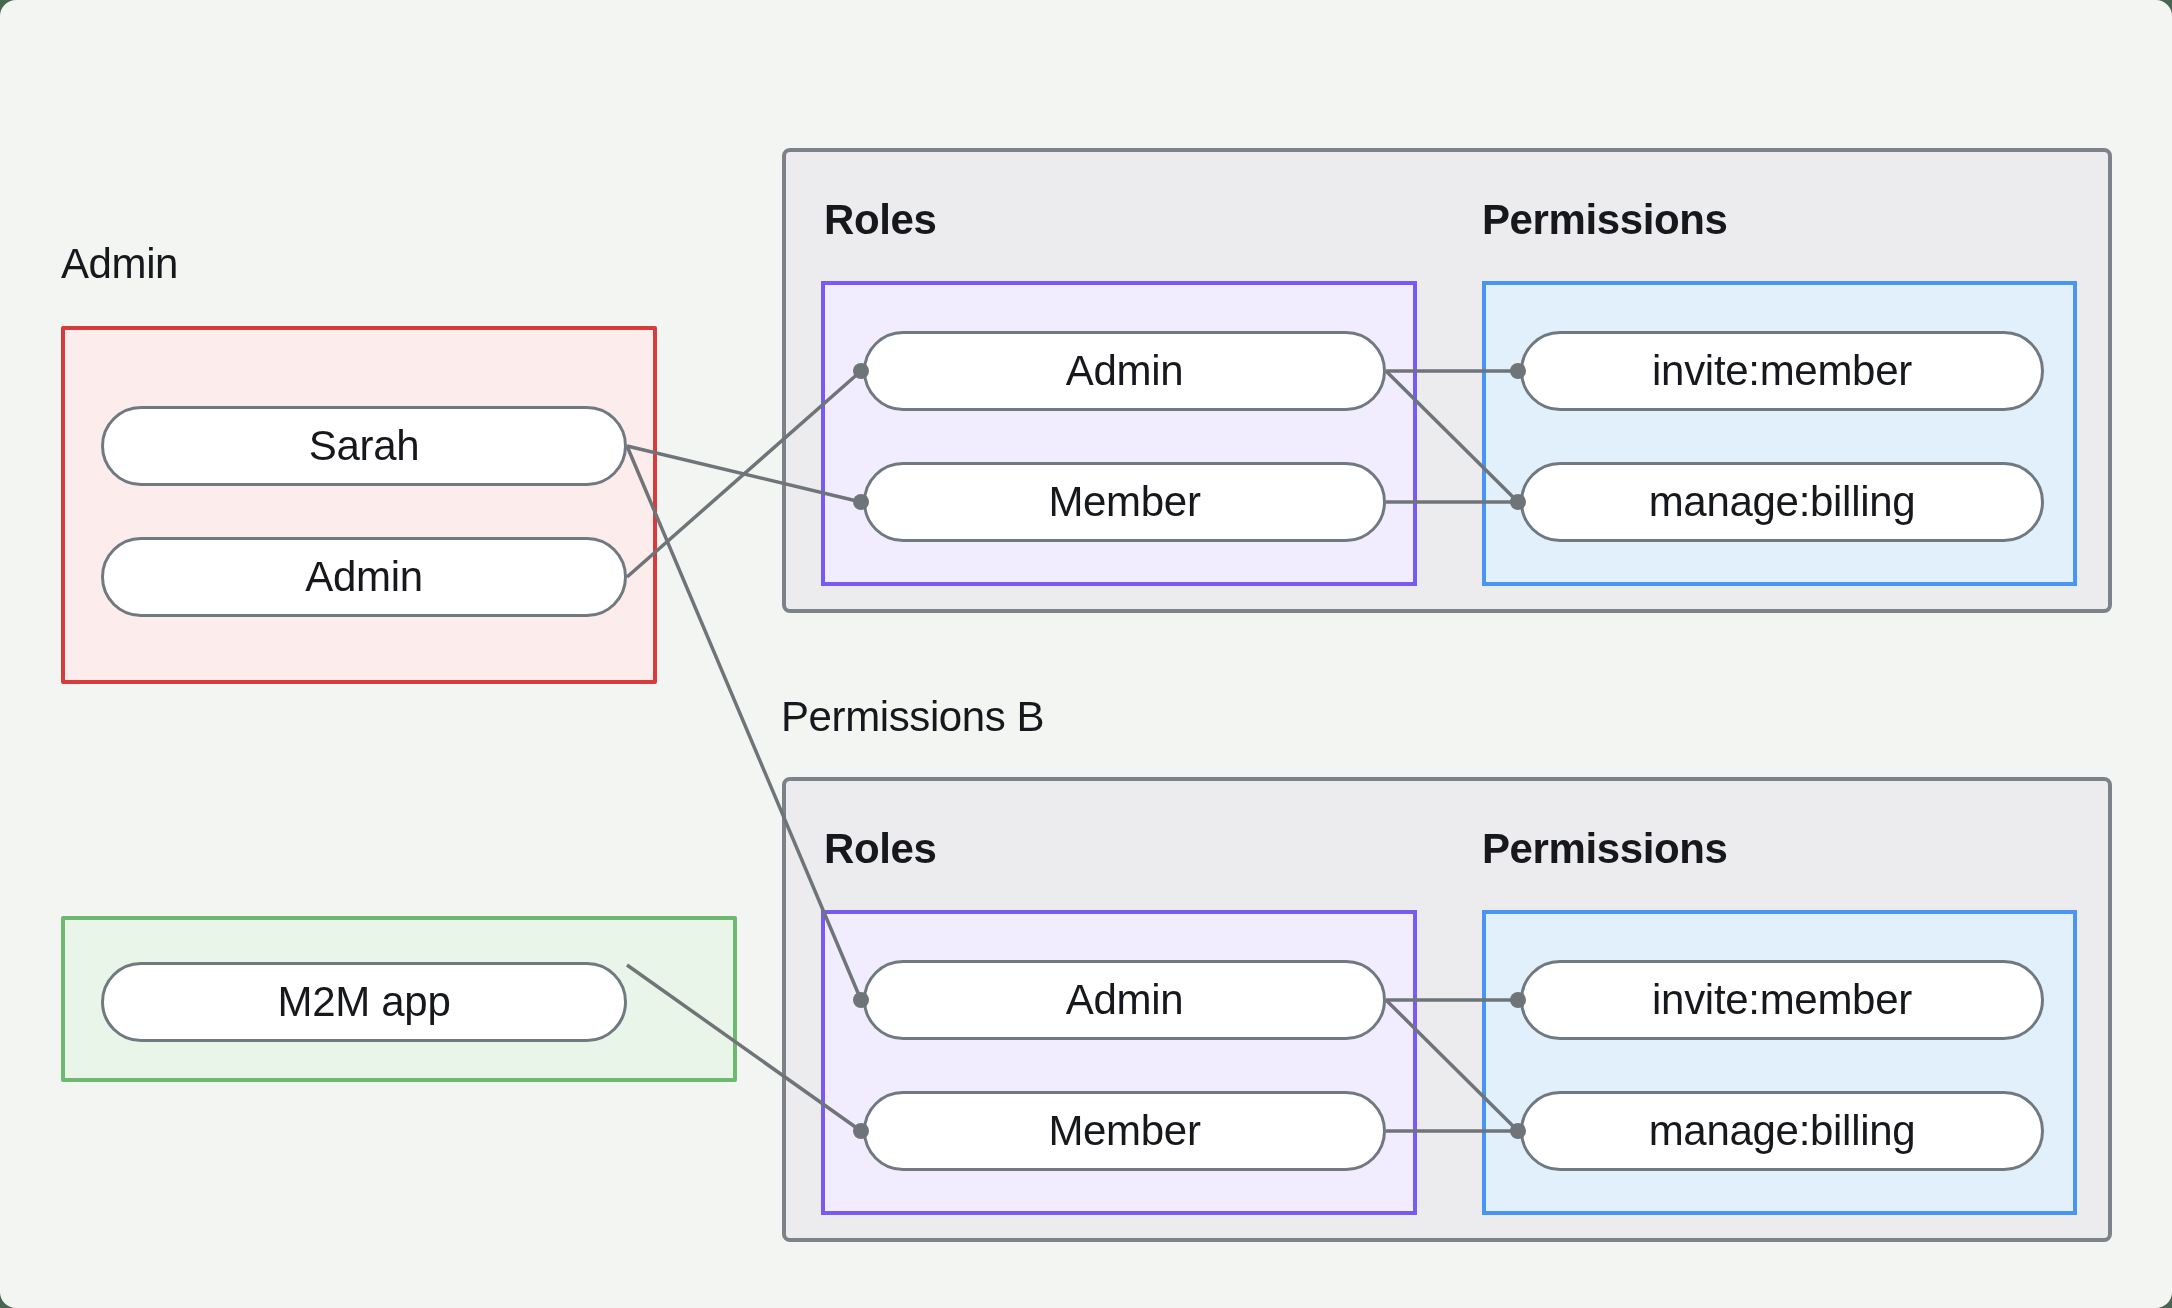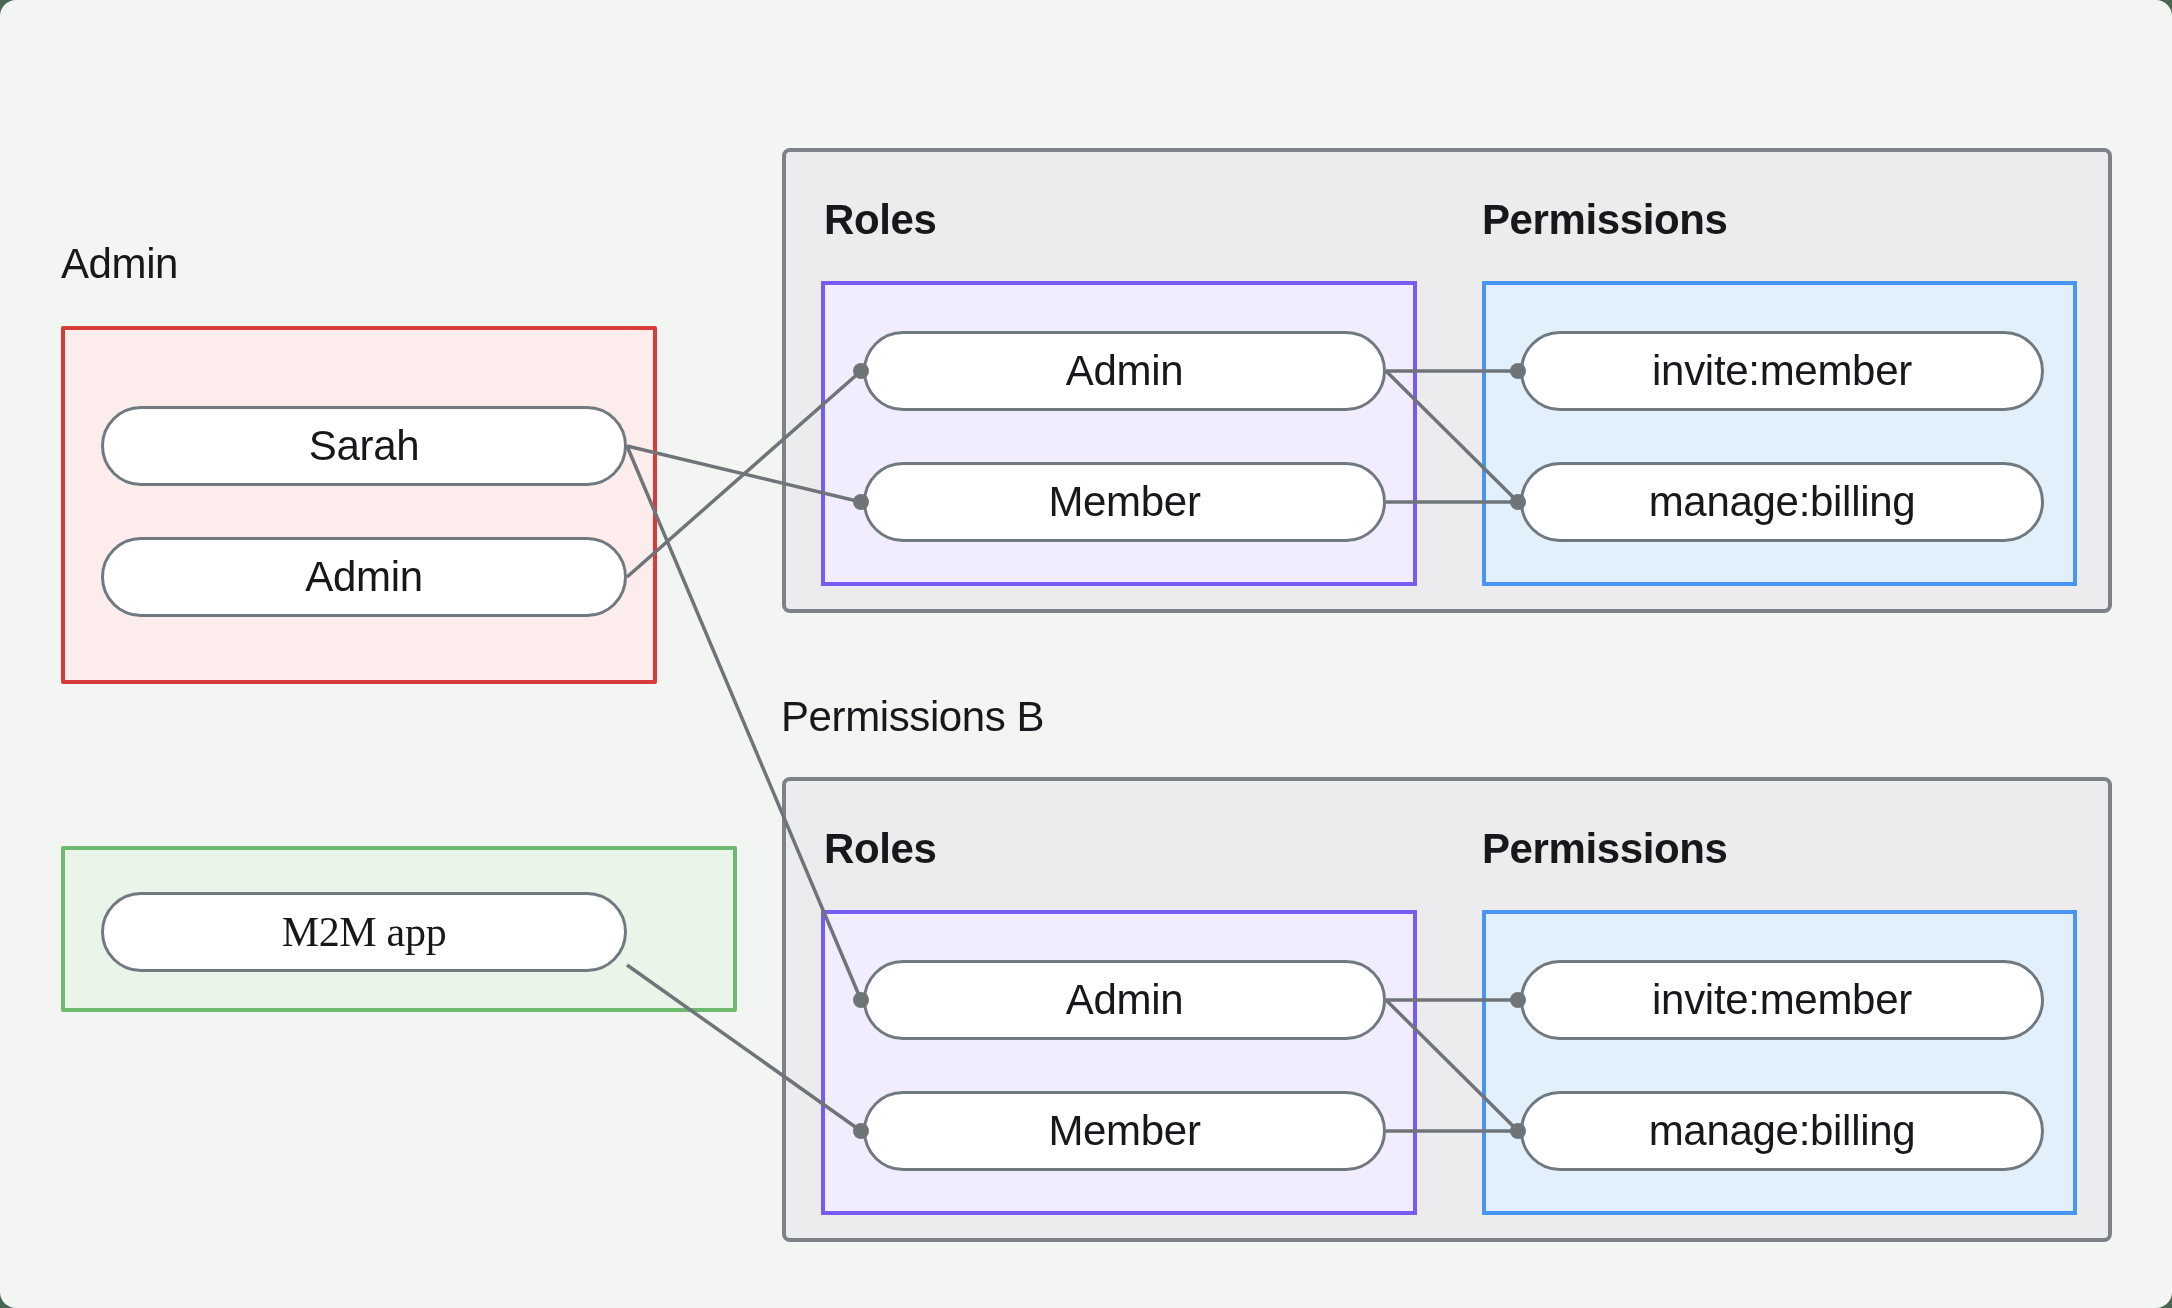--- a/index.html
+++ b/index.html
@@ -26,24 +26,23 @@
   #orga-label{left:781px;top:64px;}
   #orgb-label{left:781px;top:693px;}
 
   .group-box{position:absolute;border-radius:2px;box-sizing:border-box;}
   #users-box{
     left:61px;top:326px;width:596px;height:358px;
     border:4px solid var(--users-border,#d83b3b);
     background:var(--users-fill,#fcecec);
   }
   #m2m-box{
-    left:61px;top:846px;width:676px;height:166px;
+    left:61px;top:916px;width:676px;height:166px;
     border:4px solid var(--m2m-border,#6cb96f);
     background:var(--m2m-fill,#e9f5e9);
-    font-family:Liberation Serif, serif;
   }
   .org-box{
     position:absolute;width:1330px;height:465px;
     border:4px solid var(--org-border,#7c8288);
     background:var(--org-fill,#ececee);
     border-radius:8px;box-sizing:border-box;
   }
   #orga-box{left:782px;top:148px;}
   #orgb-box{left:782px;top:777px;}
 

